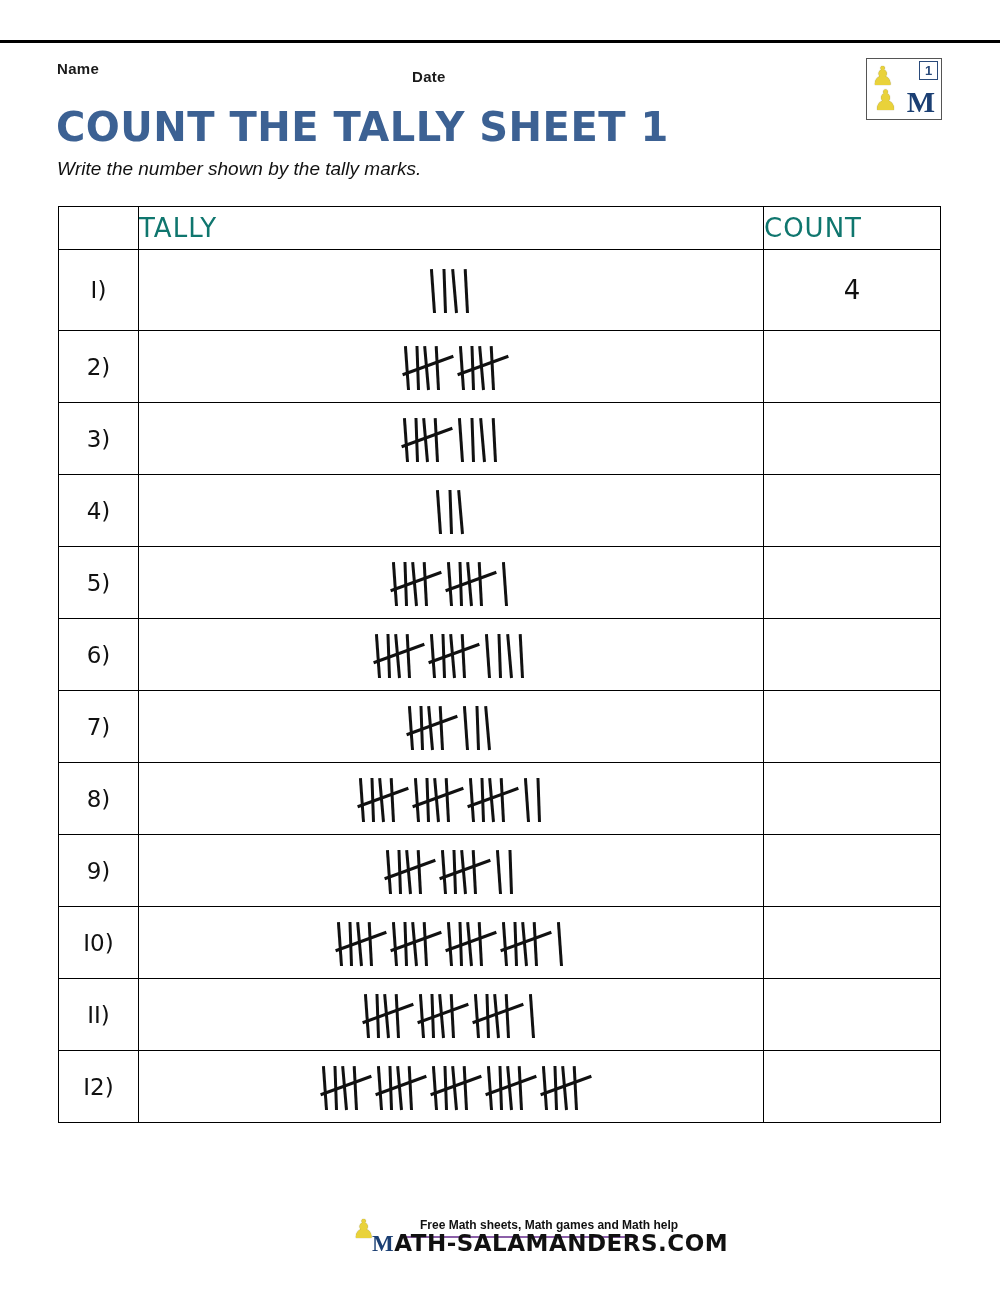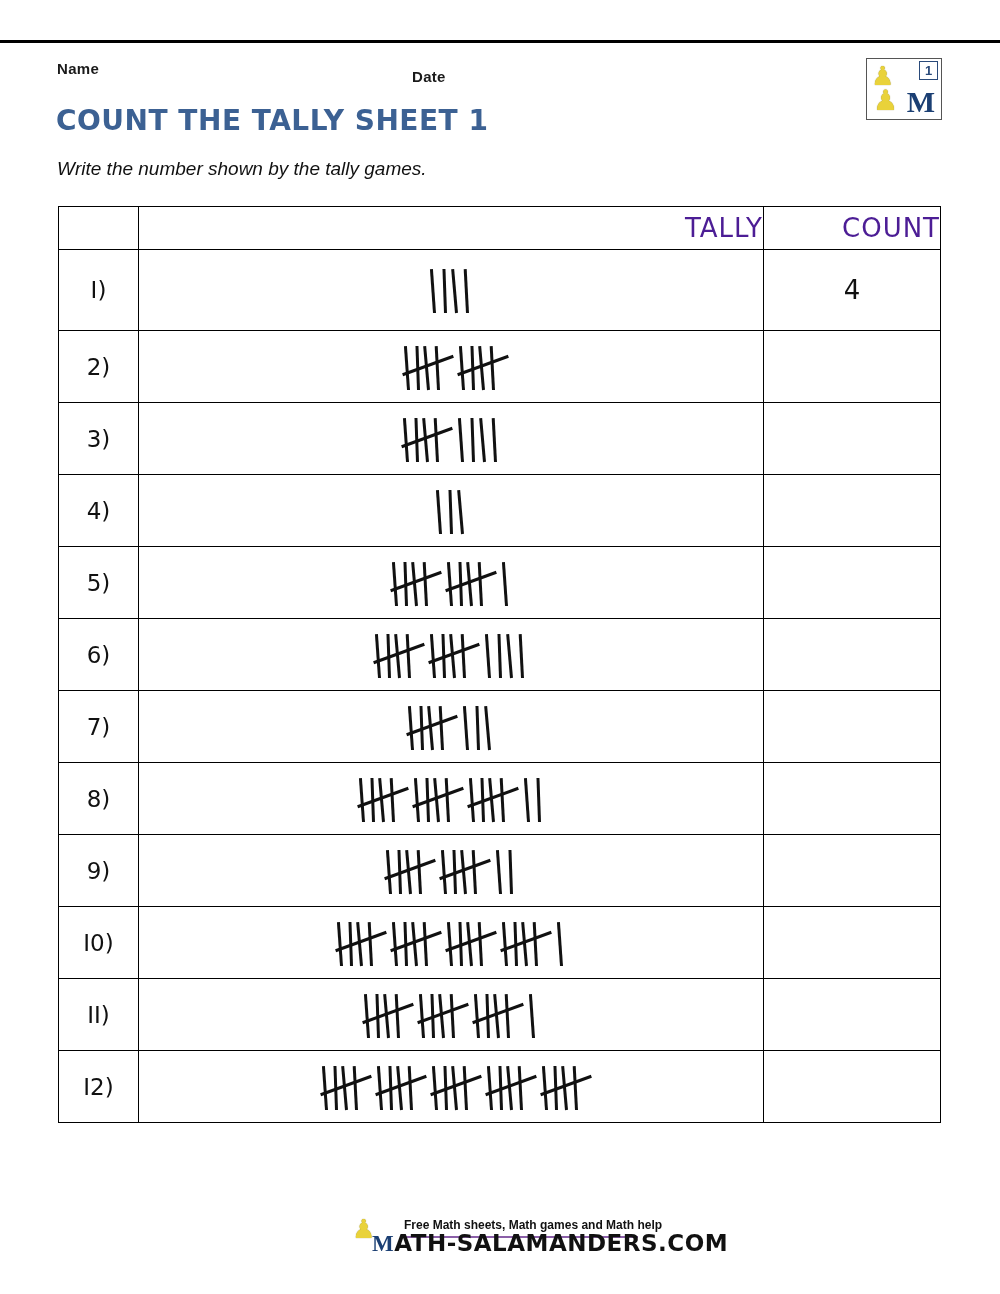--- a/index.html
+++ b/index.html
@@ -86,21 +86,21 @@
     color: #1b3f73;
     font-family: "Liberation Serif", serif;
     font-weight: bold;
   }
 
   h1.title {
     position: absolute;
     left: 56px;
     top: 104px;
     margin: 0;
-    font-size: 28px;
+    font-size: 40px;
     font-weight: bold;
     letter-spacing: .5px;
     color: #3c6193;
     font-family: "DejaVu Sans", sans-serif;
   }
   .subtitle {
     position: absolute;
     left: 57px;
     top: 158px;
     font-size: 19px;
@@ -123,22 +123,22 @@
   }
   col.c-num { width: 80px; }
   col.c-tally { width: 625px; }
   col.c-ans { width: 177px; }
 
   thead th {
     height: 42px;
     font-size: 26px;
     font-family: "DejaVu Sans", sans-serif;
     letter-spacing: 1px;
-    color: #4c1d95;
-    text-align: right;
+    color: #0f766e;
+    text-align: left;
     vertical-align: middle;
   }
   thead th.blank { border-bottom: 1px solid #000; }
 
   tbody td.idx {
     text-align: center;
     vertical-align: middle;
     font-size: 23px;
     font-family: "DejaVu Sans", sans-serif;
     color: #111;
@@ -205,21 +205,21 @@
     position: absolute;
     left: 352px;
     top: 6px;
     font-size: 26px;
     line-height: 26px;
     color: #e9d23a;
     text-shadow: 0 0 1px #8a7c10;
   }
   .footer .ftag {
     position: absolute;
-    left: 404px;
+    left: 420px;
     top: 8px;
     font-size: 12px;
     font-weight: bold;
     color: #111;
   }
   .footer .fline {
     position: absolute;
     left: 402px;
     top: 26px;
     width: 236px;
@@ -252,21 +252,21 @@
 </div>
 
 <div class="logo">
   <span class="sal">♟</span>
   <span class="sal2">♟</span>
   <span class="badge">1</span>
   <span class="mark-m">M</span>
 </div>
 
 <h1 class="title">COUNT THE TALLY SHEET 1</h1>
-<div class="subtitle">Write the number shown by the tally games.</div>
+<div class="subtitle">Write the number shown by the tally marks.</div>
 
 <table class="sheet">
   <colgroup>
     <col class="c-num">
     <col class="c-tally">
     <col class="c-ans">
   </colgroup>
   <thead>
     <tr>
       <th class="blank"></th>

